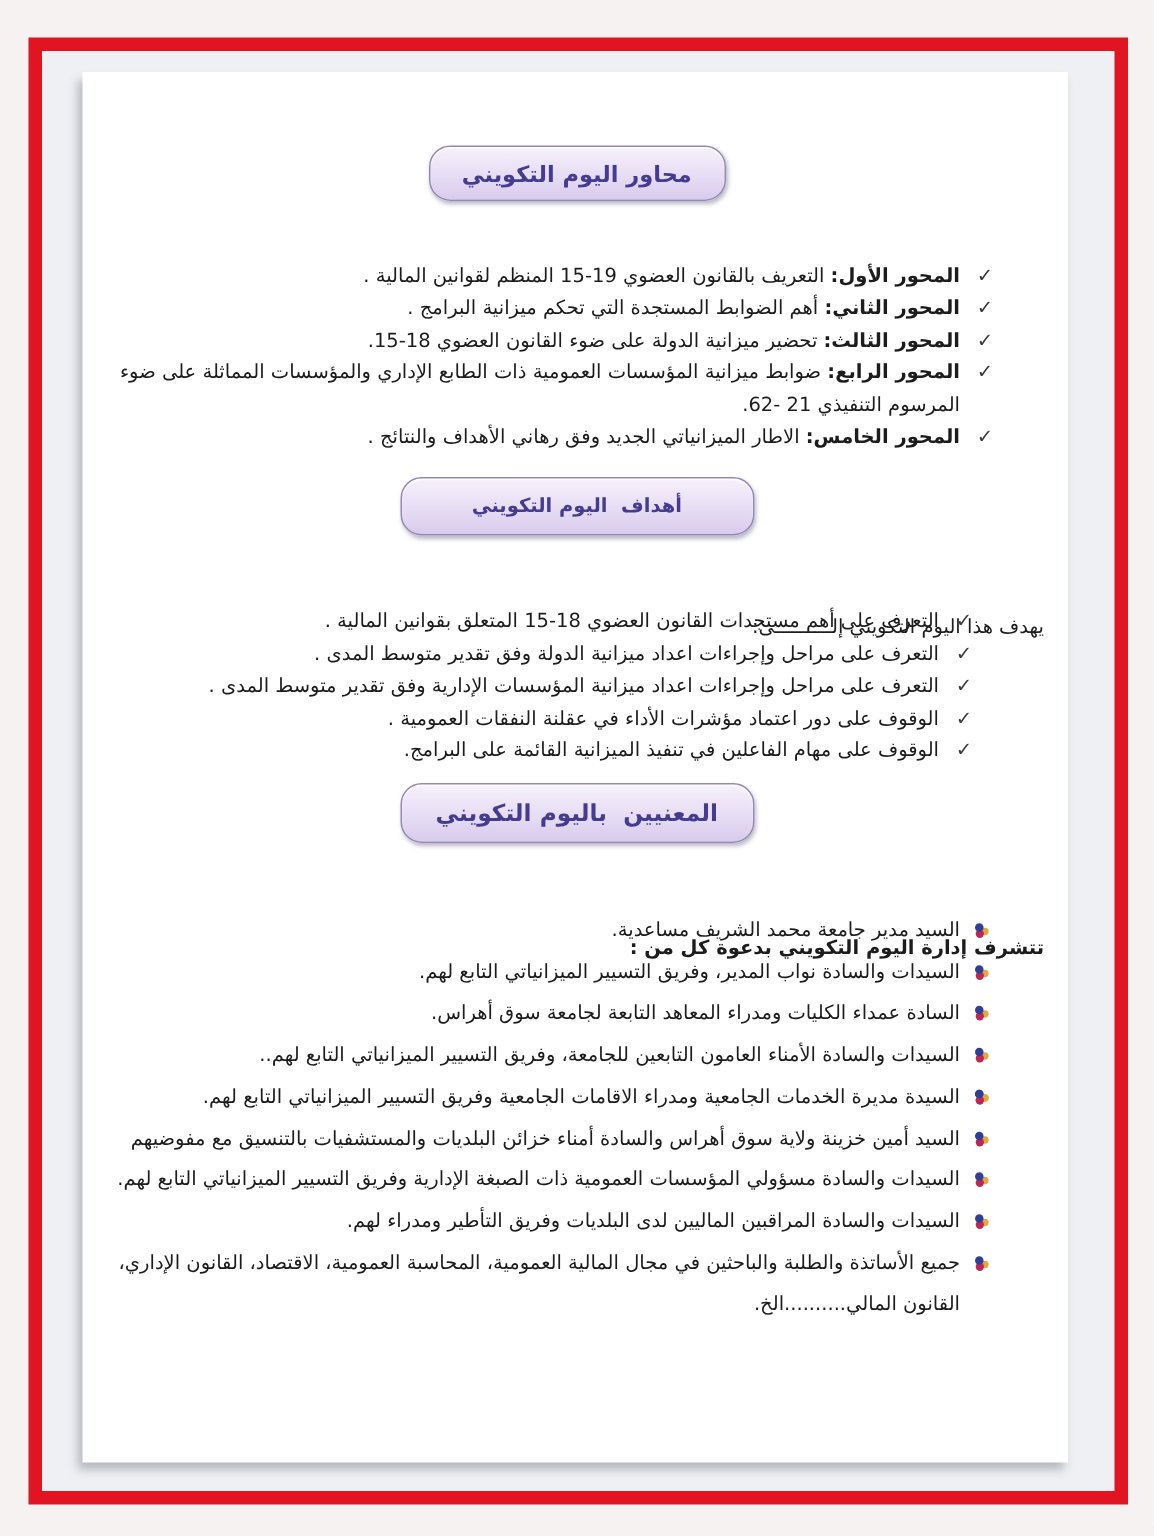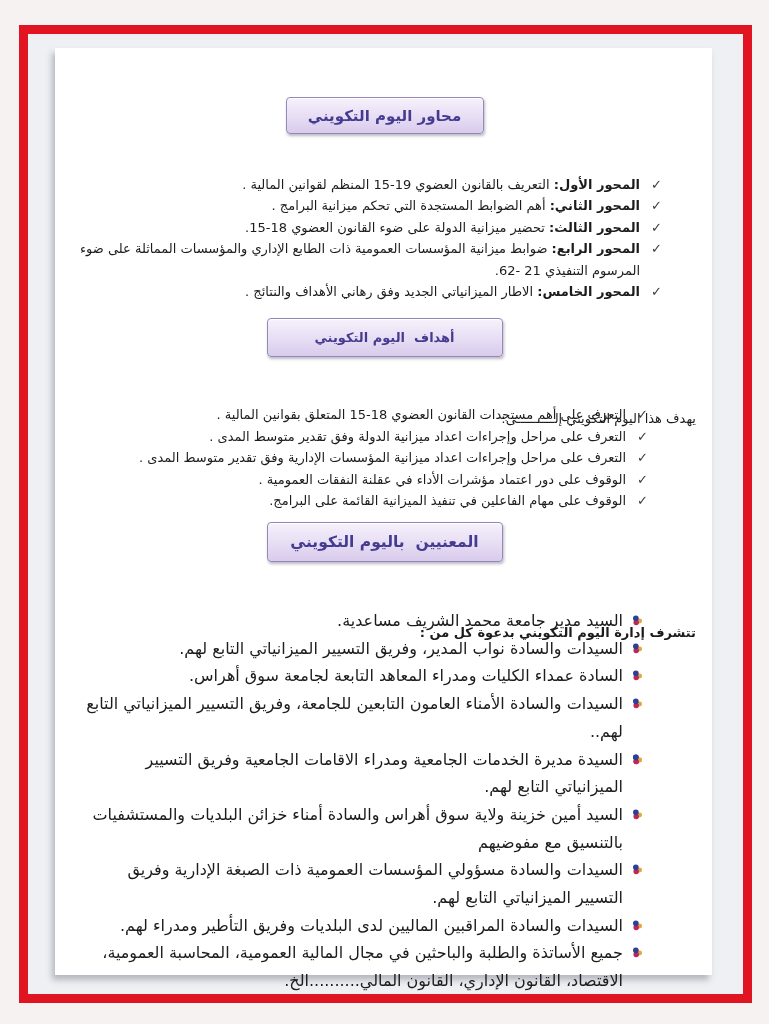--- a/index.html
+++ b/index.html
@@ -14,34 +14,34 @@
     position:absolute;left:19px;top:25px;width:733px;height:978px;
     box-sizing:border-box;border:9px solid #e11422;background:#eef0f3;
   }
   .page{
     position:absolute;left:55px;top:48px;width:657px;height:927px;
     background:#ffffff;
     box-shadow:-3px 5px 6px rgba(110,115,128,.45);
   }
   .tbox{
     position:absolute;display:flex;align-items:center;justify-content:center;
-    border:1.5px solid #9489b6;border-radius:4px;
+    border:1.5px solid #9489b6;border-radius:14px;
     background:linear-gradient(180deg,#f6f1fb 0%,#e7ddf4 55%,#d8cbec 100%);
     color:#453c92;font-weight:bold;text-align:center;
     box-shadow:1px 2px 3px rgba(130,125,150,.55), inset 0 1px 1px #ffffff;
     white-space:pre-wrap;
   }
   .tbox1{top:49px;left:calc(50% - 98px);width:196px;height:35px;font-size:15px;}
   .tbox2{top:270px;left:calc(50% - 117px);width:234px;height:37px;font-size:13px;}
   .tbox3{top:474px;left:calc(50% - 117px);width:234px;height:38px;font-size:15.5px;}
 
   .list{position:absolute;}
   .axes-list{top:126px;right:50px;left:20px;font-size:13px;line-height:21.4px;}
   .obj-list{top:356px;right:64px;left:20px;font-size:13px;line-height:21.5px;}
-  .inv-list{top:559px;right:67px;left:22px;font-size:16px;line-height:27.7px;}
+  .inv-list{top:559px;right:50px;left:22px;font-size:13px;line-height:27.7px;}
 
   .li{position:relative;padding-right:22px;text-align:right;}
   .chk{
     position:absolute;right:0;top:0;
     font-size:13px;font-weight:bold;color:#3a3a3a;line-height:inherit;
   }
   .blt{position:absolute;right:2px;top:8px;width:11px;height:11px;}
   .li b{font-weight:bold;margin-top:28px;}
 
   .intro{position:absolute;font-size:13px;white-space:pre-wrap;text-align:right;margin-top:47px;}

